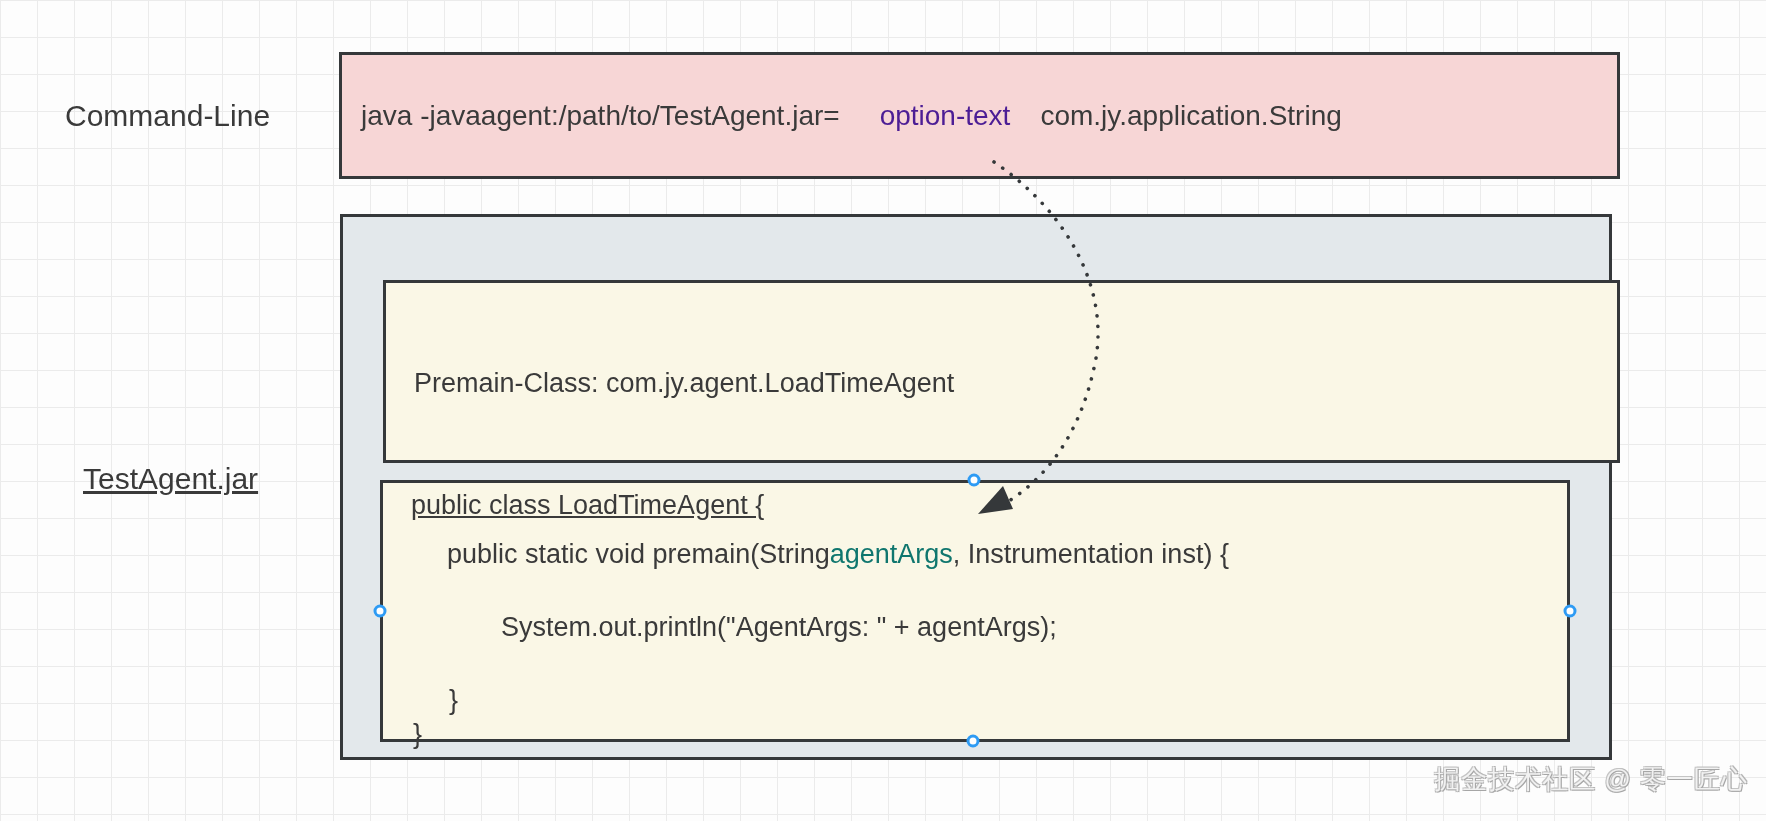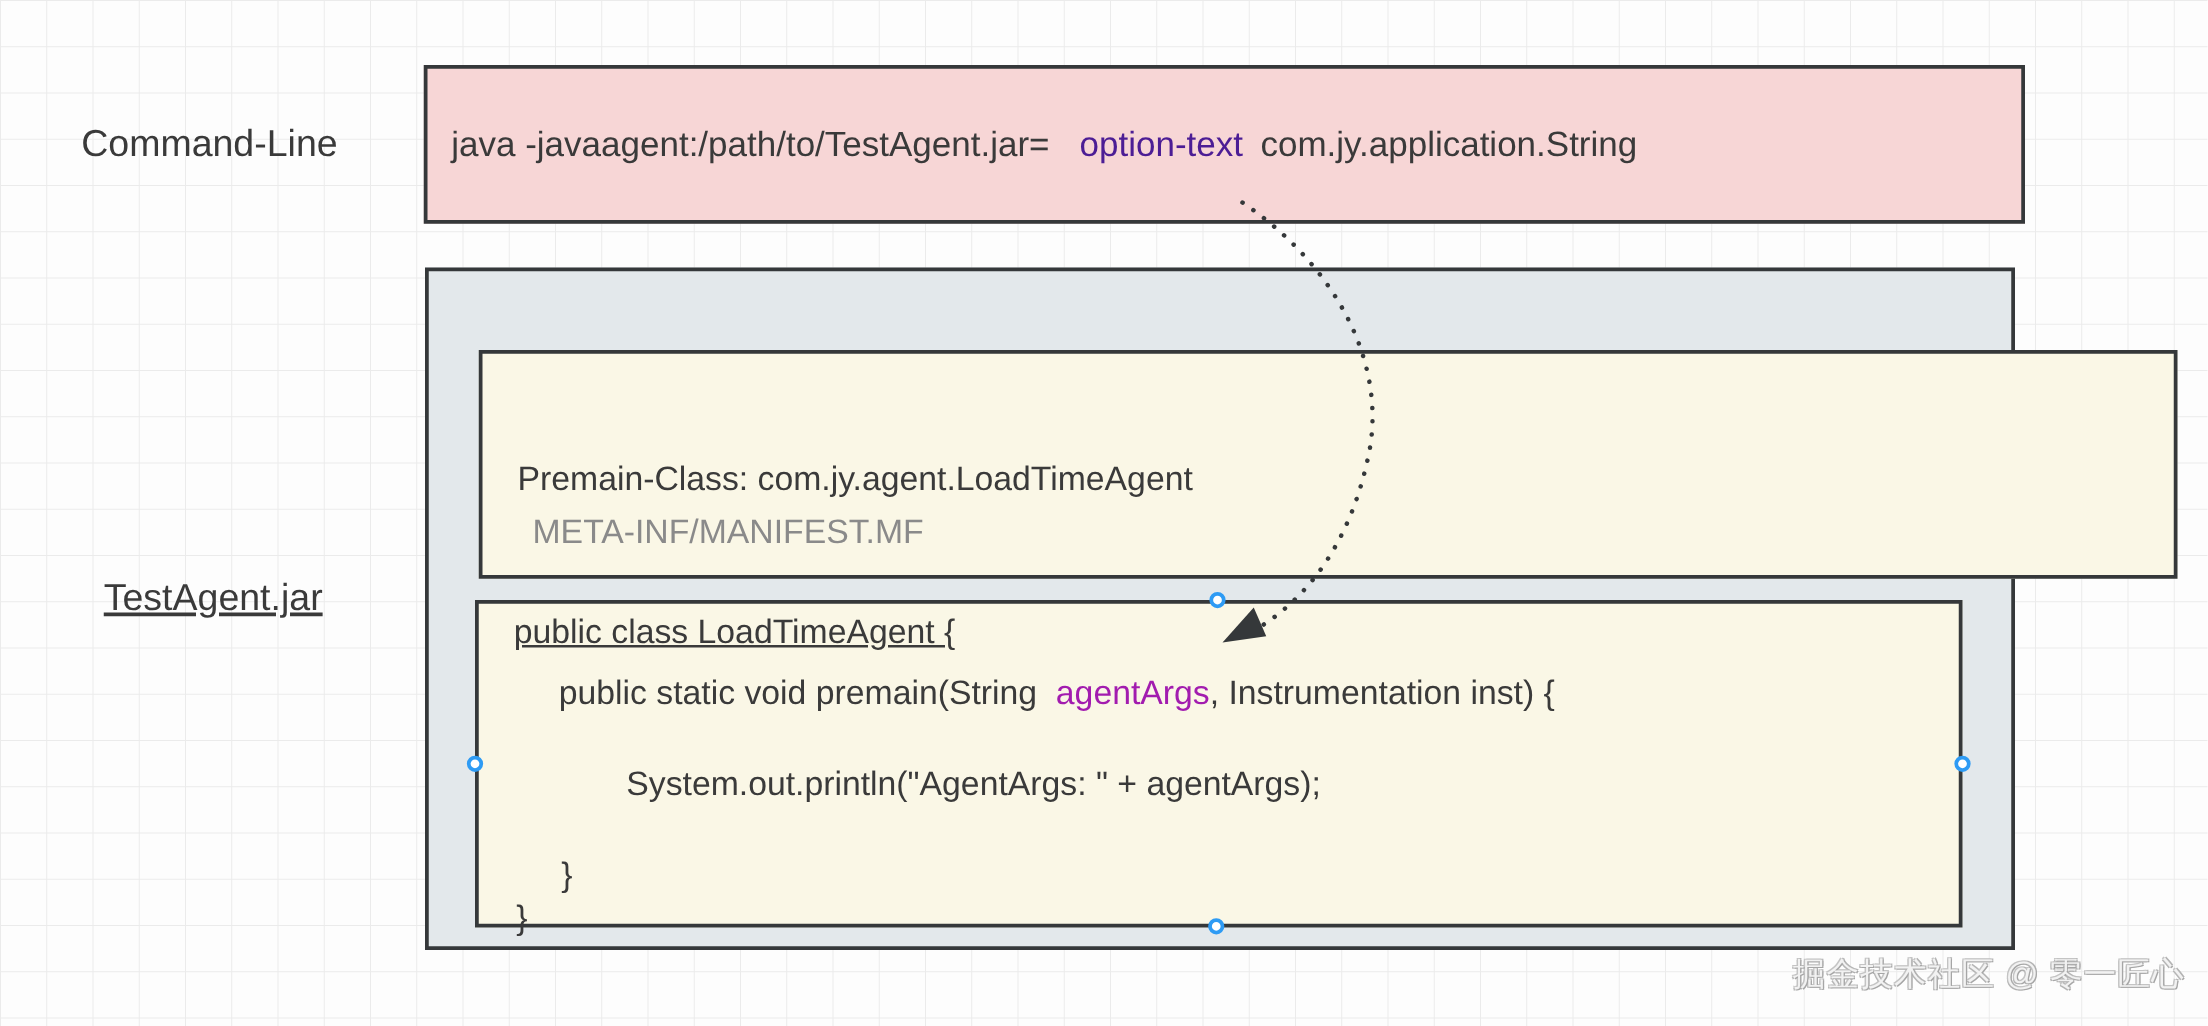--- a/index.html
+++ b/index.html
@@ -15,20 +15,21 @@
     background-image:
       linear-gradient(to right,#ebebeb 1px,transparent 1px),
       linear-gradient(to bottom,#ebebeb 1px,transparent 1px);
     background-size:37px 37px;
     color:#3a3a3a;
   }
   .shape{
     position:absolute;
     box-sizing:border-box;
     border:3px solid #35383a;
+    gap:16px;
   }
   .side-label{
     position:absolute;
     font-size:30px;
     color:#3a3a3a;
     white-space:nowrap;
   }
   #command-box{
     left:339px;top:52px;width:1281px;height:127px;
     background:#f7d6d6;
@@ -36,38 +37,38 @@
     padding-left:19px;
     font-size:28px;
     white-space:pre;
   }
   #command-box .red{ color:#4c1d95; margin-left:24px; margin-right:14px;}
   #jar-container{
     left:340px;top:214px;width:1272px;height:546px;
     background:#e3e8eb;
   }
   #manifest-box{
-    left:383px;top:280px;width:1359px;height:183px;
+    left:383px;top:280px;width:1237px;height:183px;
     background:#faf7e6;
     font-size:27px;
   }
   #manifest-box .l1{position:absolute;left:28px;top:85px;white-space:nowrap;}
   #manifest-box .l2{position:absolute;left:40px;top:127px;color:#8a8a8a;white-space:nowrap;}
   #code-box{
     left:380px;top:480px;width:1190px;height:262px;
     background:#faf7e6;
     font-size:27px;
   }
   .code-line{position:absolute;white-space:pre;height:37px;line-height:37px;}
   .cl1{left:28px;top:4px;text-decoration:underline;}
   .cl2{left:64px;top:53px;}
   .cl3{left:118px;top:126px;}
   .cl4{left:66px;top:199px;}
   .cl5{left:30px;top:233px;}
-  .code-red{color:#a21caf;margin-left:15px;}
+  .code-red{color:#0f766e;}
   .handle{
     position:absolute;
     width:13px;height:13px;
     box-sizing:border-box;
     border-radius:50%;
     border:3px solid #2e9bf4;
     background:#ffffff;
     transform:translate(-50%,-50%);
     z-index:6;
   }
@@ -99,21 +100,20 @@
   <div class="side-label" style="left:83px;top:462px;text-decoration:underline;">TestAgent.jar</div>
 
   <div id="command-box" class="shape">
     <span>java -javaagent:/path/to/TestAgent.jar=</span><span class="red">option-text</span><span>com.jy.application.String</span>
   </div>
 
   <div id="jar-container" class="shape"></div>
 
   <div id="manifest-box" class="shape">
     <div class="l1">Premain-Class: com.jy.agent.LoadTimeAgent</div>
-    <div class="l2">META-INF/MANIFEST.MF</div>
   </div>
 
   <div id="code-box" class="shape">
     <div class="code-line cl1">public class LoadTimeAgent {</div>
     <div class="code-line cl2"><span>public static void premain(String</span><span class="code-red">agentArgs</span><span>, Instrumentation inst) {</span></div>
     <div class="code-line cl3">System.out.println("AgentArgs: " + agentArgs);</div>
     <div class="code-line cl4">}</div>
     <div class="code-line cl5">}</div>
   </div>
 

